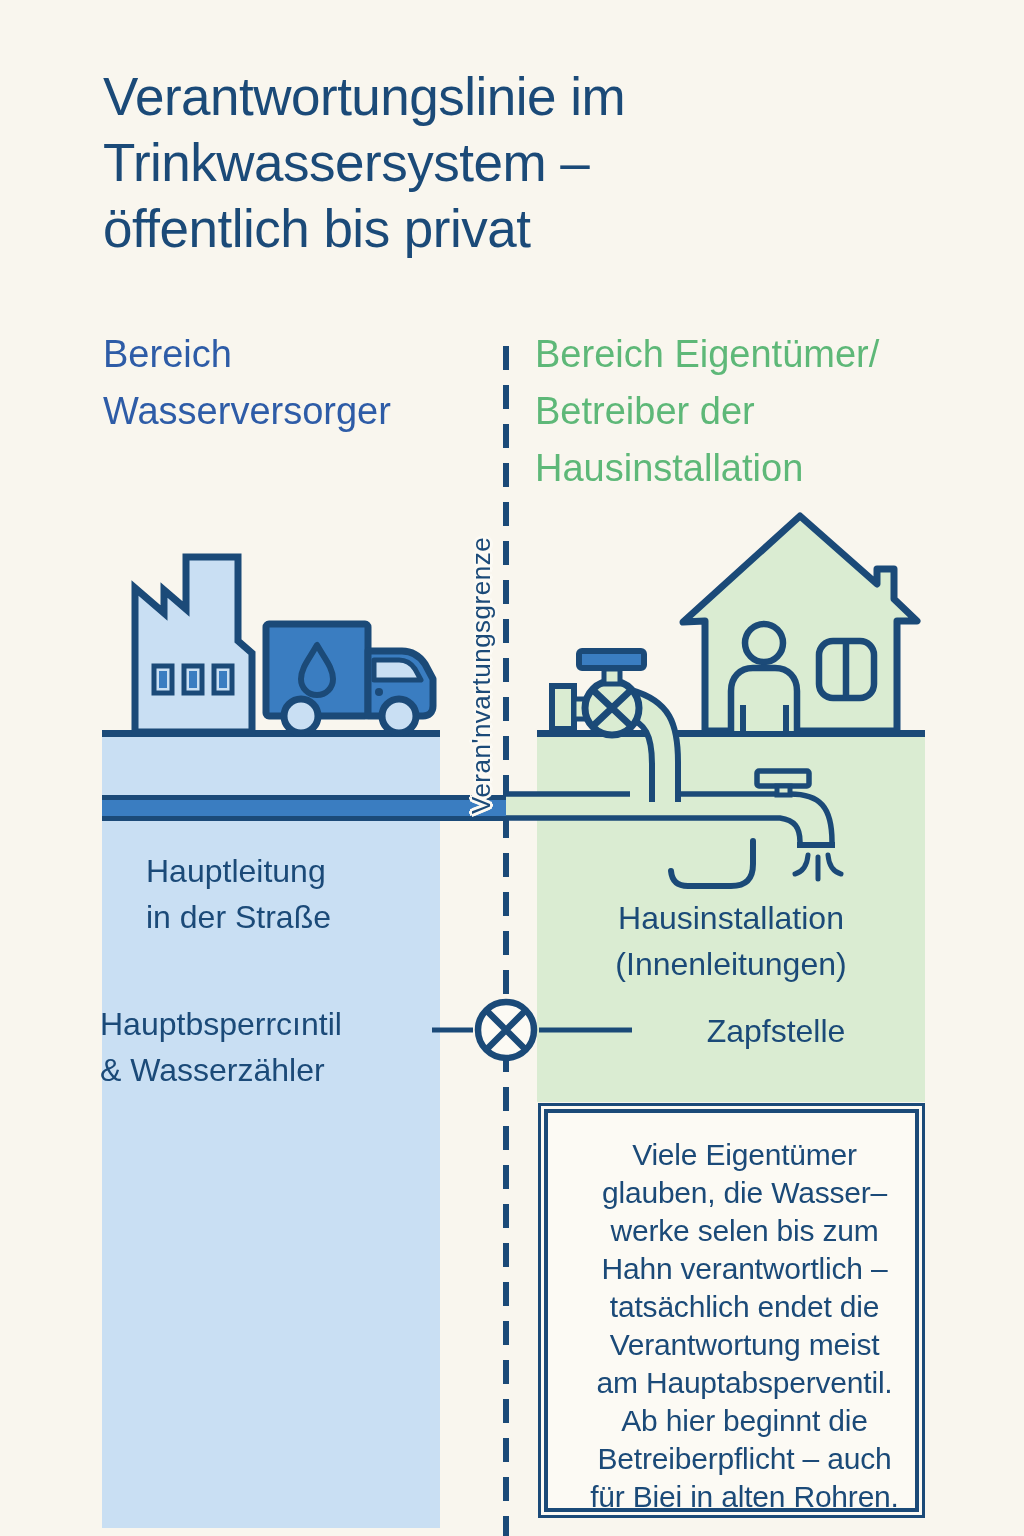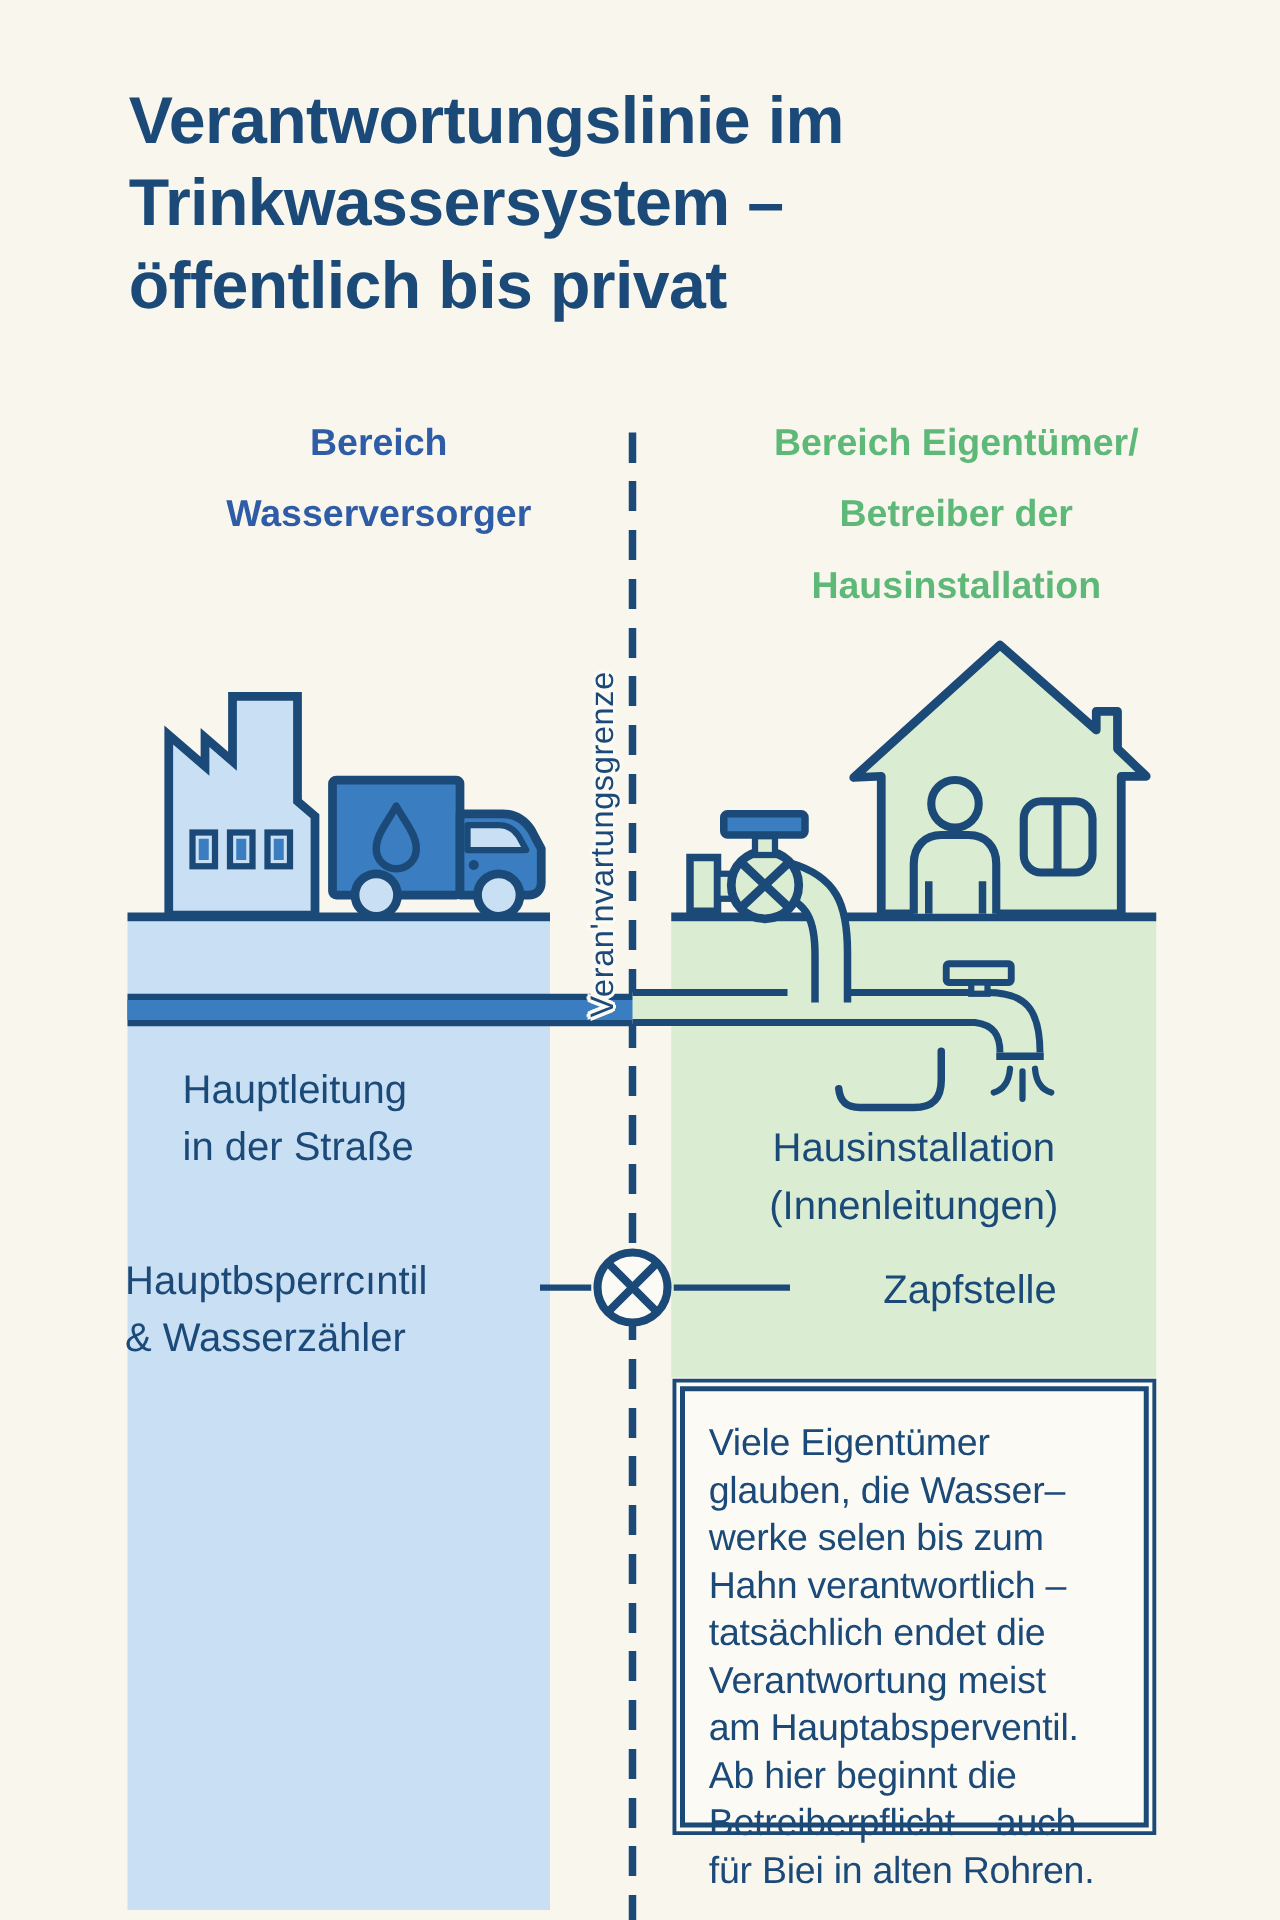--- a/index.html
+++ b/index.html
@@ -11,24 +11,24 @@
   body{
     width:1024px;height:1536px;position:relative;overflow:hidden;
     background:var(--background);
     font-family:"Liberation Sans", sans-serif;
     color:var(--navy);
   }
   .abs{position:absolute;}
   .ml{white-space:pre-line;}
   .title{
     left:103px;top:64px;width:840px;
-    font-size:53px;line-height:66px;font-weight:700;
+    font-size:53px;line-height:66px;font-weight:400;
     color:var(--navy);letter-spacing:-0.5px;
   }
-  .zone-label{font-size:30px;line-height:57px;font-weight:700;text-align:center;}
+  .zone-label{font-size:38px;line-height:57px;font-weight:400;}
   .zone-left{left:103px;top:326px;width:400px;color:var(--zone-blue);}
   .zone-right{left:535px;top:326px;width:460px;color:var(--zone-green);}
   .dashline{
     left:503px;top:346px;width:6px;height:1190px;
     background:repeating-linear-gradient(to bottom,
       var(--navy) 0px,var(--navy) 24px,transparent 24px,transparent 39px);
   }
   .rotated{
     left:466px;top:814px;width:330px;height:40px;
     transform:rotate(-90deg);transform-origin:0 0;
@@ -36,25 +36,26 @@
     text-shadow:-3px 0 0 var(--paper),3px 0 0 var(--paper),0 -3px 0 var(--paper),
       0 3px 0 var(--paper),-2px -2px 0 var(--paper),2px 2px 0 var(--paper),
       -2px 2px 0 var(--paper),2px -2px 0 var(--paper);
   }
   .small-label{font-size:32px;line-height:46px;font-weight:400;color:var(--navy);}
   .lbl-main-pipe{left:146px;top:848px;width:320px;text-align:left;}
   .lbl-house-install{left:537px;top:895px;width:388px;text-align:center;}
   .lbl-shutoff{left:100px;top:1001px;width:345px;text-align:left;}
   .lbl-tap{left:646px;top:1008px;width:260px;text-align:center;}
   .infobox{
-    left:538px;top:1103px;width:387px;height:365px;box-sizing:border-box;
+    left:538px;top:1103px;width:387px;height:415px;box-sizing:border-box;
     background:var(--paper);
     border:3px solid var(--navy);
     box-shadow:inset 0 0 0 3px var(--paper),inset 0 0 0 7px var(--navy);
-    padding:30px 18px 0 26px;
+    padding:30px 18px 0 44px;
+    text-align:center;
   }
   .infobox-text{font-size:30px;line-height:38px;font-weight:400;color:var(--navy);letter-spacing:-0.2px;}
   svg .st{stroke:var(--navy);}
 </style>
 </head>
 <body>
 
 <div class="abs dashline"></div>
 
 <svg class="abs" style="left:0;top:0;" width="1024" height="1536" viewBox="0 0 1024 1536">

